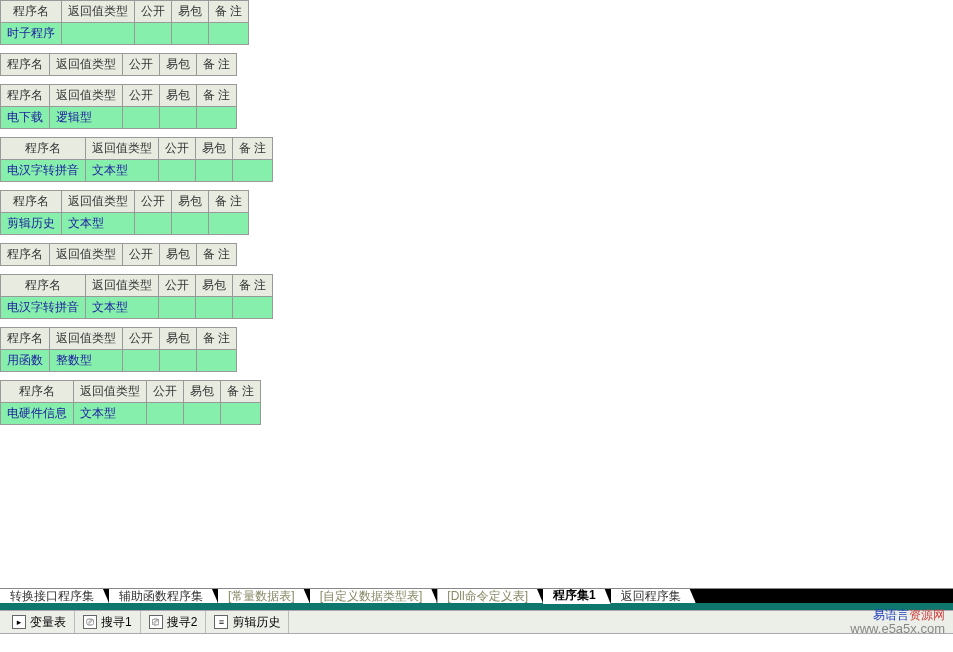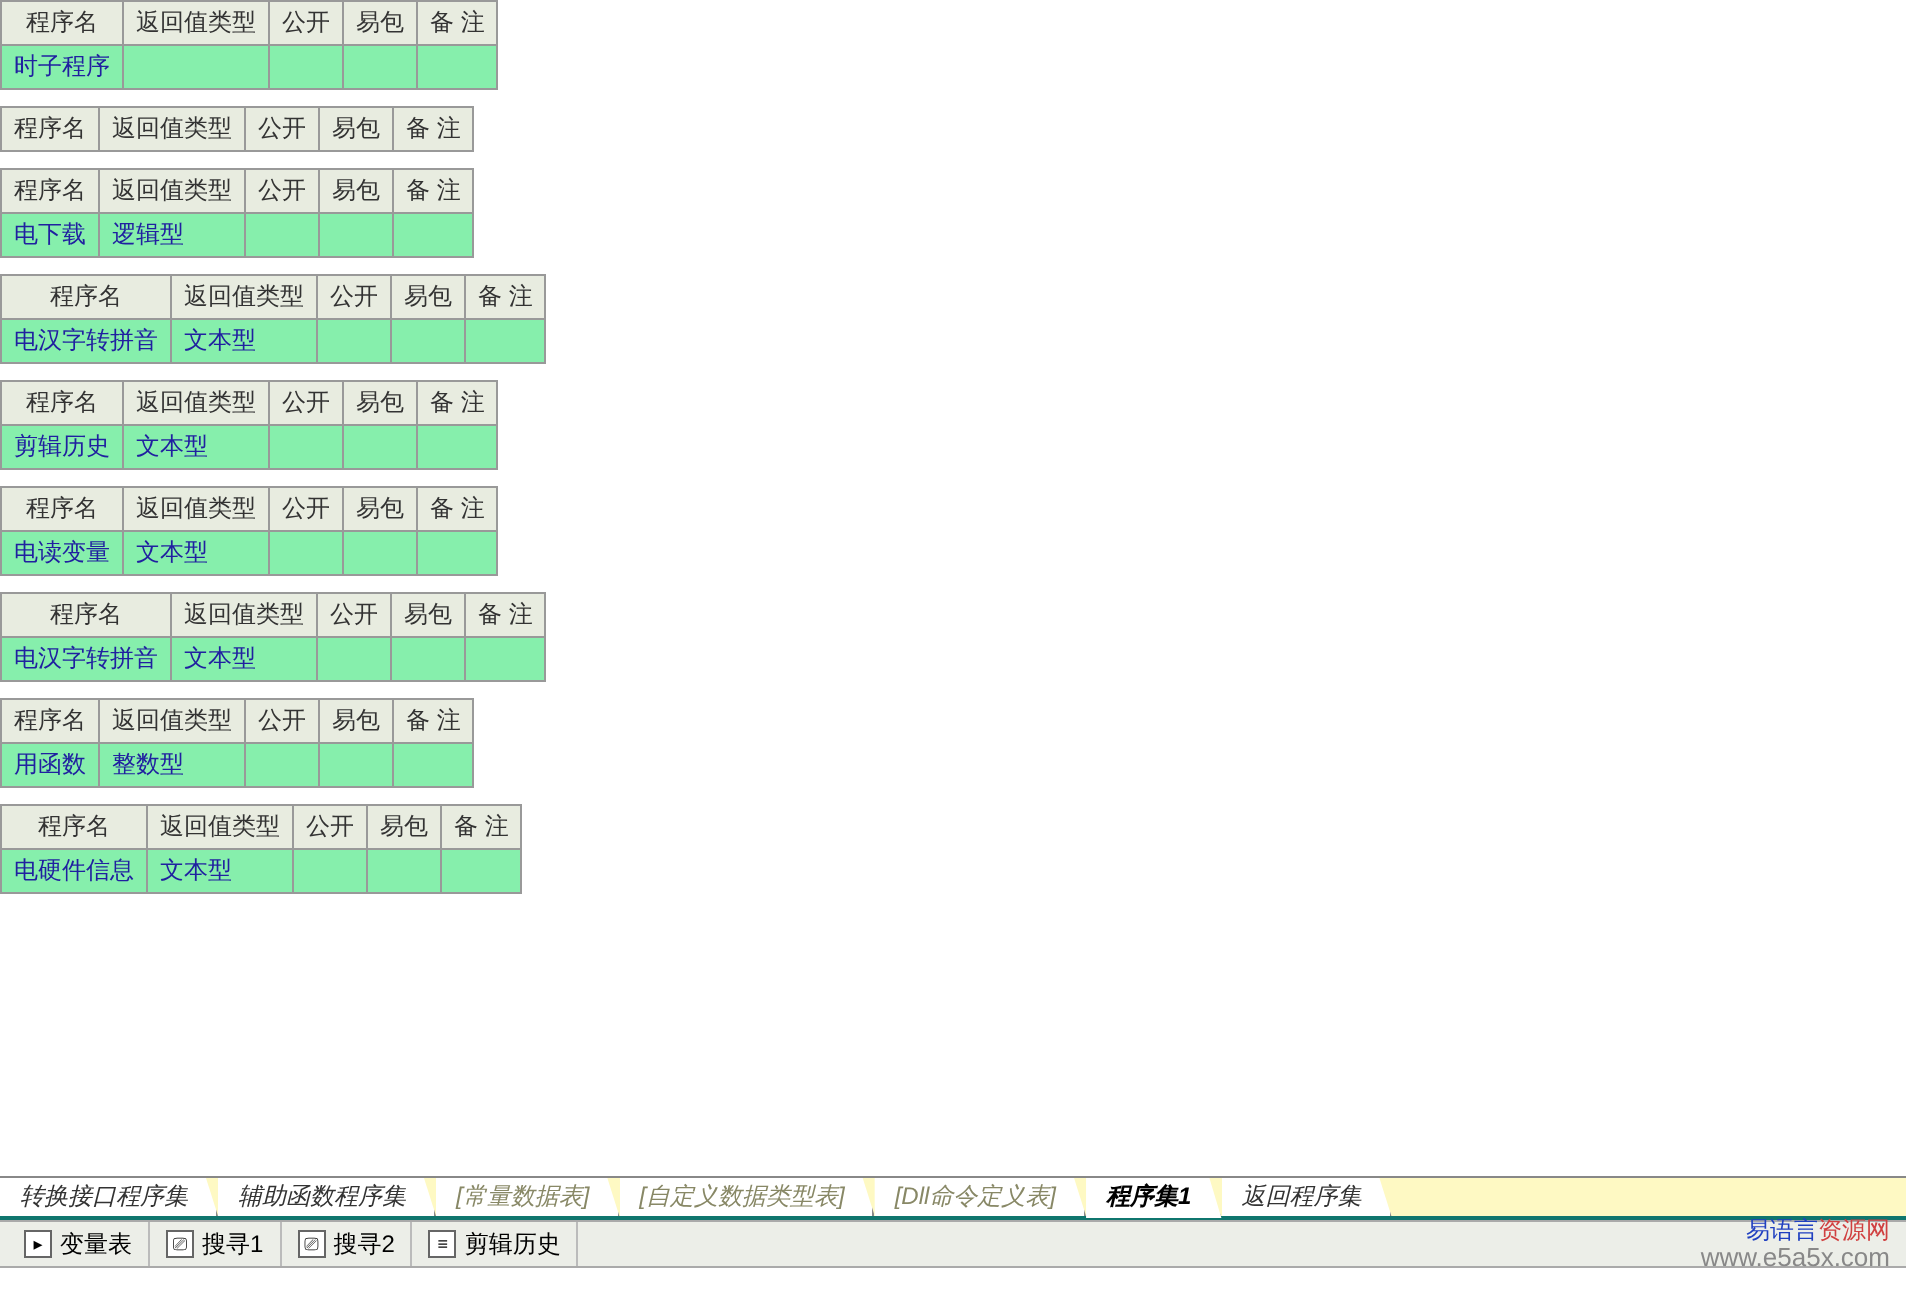--- a/index.html
+++ b/index.html
@@ -37,34 +37,33 @@
       background: #86efac;
     }
     .link-text { color: #2020a0; }
     .green-text { color: #008000; }
     .check { color: #800000; text-align: center; display: block; }
     
     .col-name { min-width: 42px; }
     .col-ret { min-width: 65px; }
     .col-pub { min-width: 30px; }
     .col-pkg { min-width: 30px; }
-    .col-note { min-width: 40px; }
+    .col-note { min-width: 40px; font-family: Liberation Serif, serif; }
     
     .tabs-bar {
       position: absolute;
       bottom: 42px;
       left: 0;
       right: 0;
       height: 22px;
       border-top: 1px solid #888;
-      border-bottom: 2px solid #0f766e;
-      background: #fef9c3;
+      border-bottom: 7px solid #0f766e;
+      background: #000000;
       display: flex;
       align-items: stretch;
-      font-style: italic;
     }
     .tab {
       padding: 2px 10px;
       border-right: 1px solid #888;
       background: #fff;
       cursor: pointer;
       display: flex;
       align-items: center;
       position: relative;
       border-top-right-radius: 4px;
@@ -207,27 +206,20 @@
       </tbody>
     </table>
     <table class="sub-table">
     <tbody>
         <tr>
       <th class="col-name">程序名</th>
       <th class="col-ret">返回值类型</th>
       <th class="col-pub">公开</th>
       <th class="col-pkg">易包</th>
       <th class="col-note">备 注</th>
-    </tr>
-    <tr>
-      <td class="link-text">电读变量</td>
-      <td class="link-text">文本型</td>
-      <td></td>
-      <td></td>
-      <td class=""></td>
     </tr>
       </tbody>
     </table>
     <table class="sub-table">
     <tbody>
         <tr>
       <th class="col-name">程序名</th>
       <th class="col-ret">返回值类型</th>
       <th class="col-pub">公开</th>
       <th class="col-pkg">易包</th>

